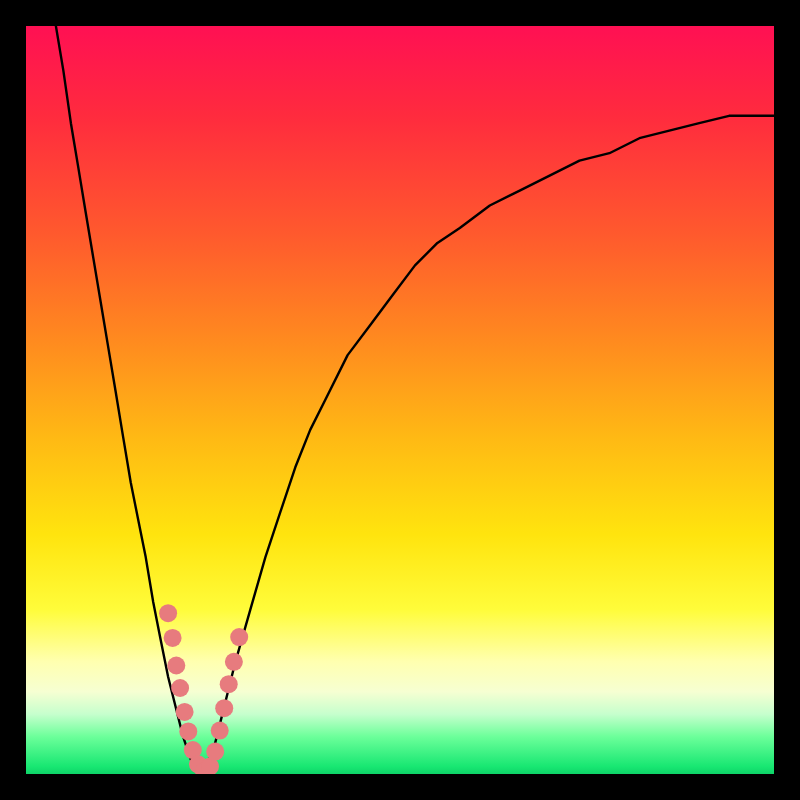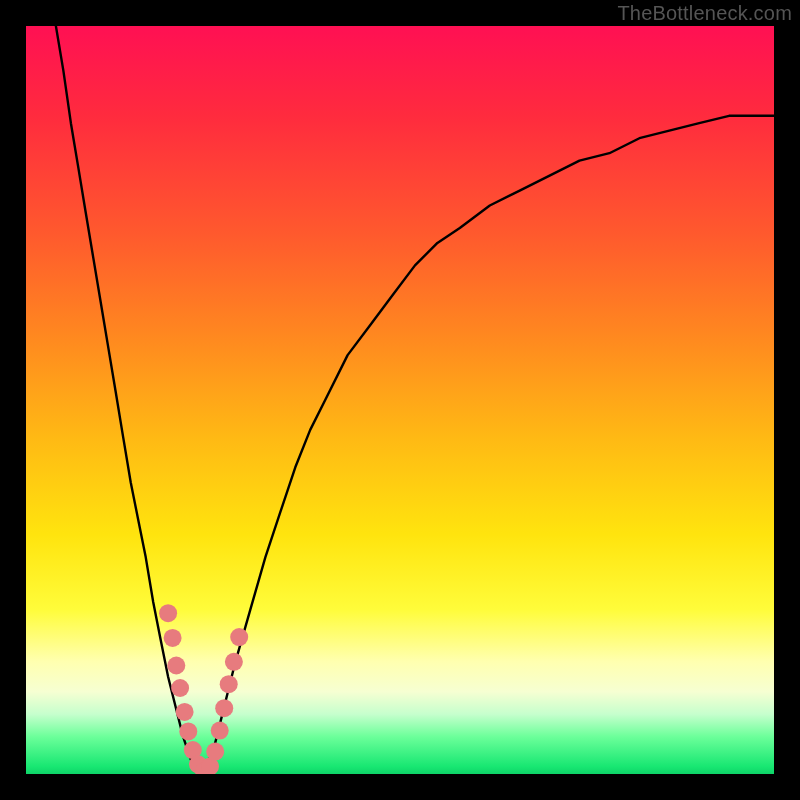--- a/index.html
+++ b/index.html
@@ -59,21 +59,20 @@
     position: absolute;
     inset: 0;
     width: 748px;
     height: 748px;
   }
 </style>
 </head>
 <body>
 
 <div class="frame">
-  <div class="watermark">TheBottleneck.com</div>
   <div class="plot-area">
     <div class="gradient-bg"></div>
     <svg class="curve" viewBox="0 0 748 748">
       <g>
         <path id="curve-path" fill="none" stroke="#000" stroke-width="2.4" stroke-linecap="round" stroke-linejoin="round" d="M29.9 0.0 L37.4 44.9 L44.9 97.2 L52.4 142.1 L59.8 187.0 L67.3 231.9 L74.8 276.8 L82.3 321.6 L89.8 366.5 L97.2 411.4 L104.7 456.3 L112.2 493.7 L119.7 531.1 L127.2 576.0 L134.6 613.4 L142.1 650.8 L149.6 680.7 L157.1 710.6 L164.6 733.0 L172.0 748.0 L179.5 740.5 L187.0 725.6 L194.5 695.6 L209.4 635.8 L224.4 583.4 L239.4 531.1 L254.3 486.2 L269.3 441.3 L284.2 403.9 L299.2 374.0 L321.6 329.1 L344.1 299.2 L366.5 269.3 L389.0 239.4 L411.4 216.9 L433.8 202.0 L463.8 179.5 L493.7 164.6 L523.6 149.6 L553.5 134.6 L583.4 127.2 L613.4 112.2 L643.3 104.7 L673.2 97.2 L703.1 89.8 L733.0 89.8 L748.0 89.8"></path>
       </g>
       <g id="markers">
           <circle cx="142.1" cy="587.2" r="9" fill="#e77b7e"></circle>
           <circle cx="146.6" cy="611.9" r="9" fill="#e77b7e"></circle>
           <circle cx="150.3" cy="639.5" r="9" fill="#e77b7e"></circle>

